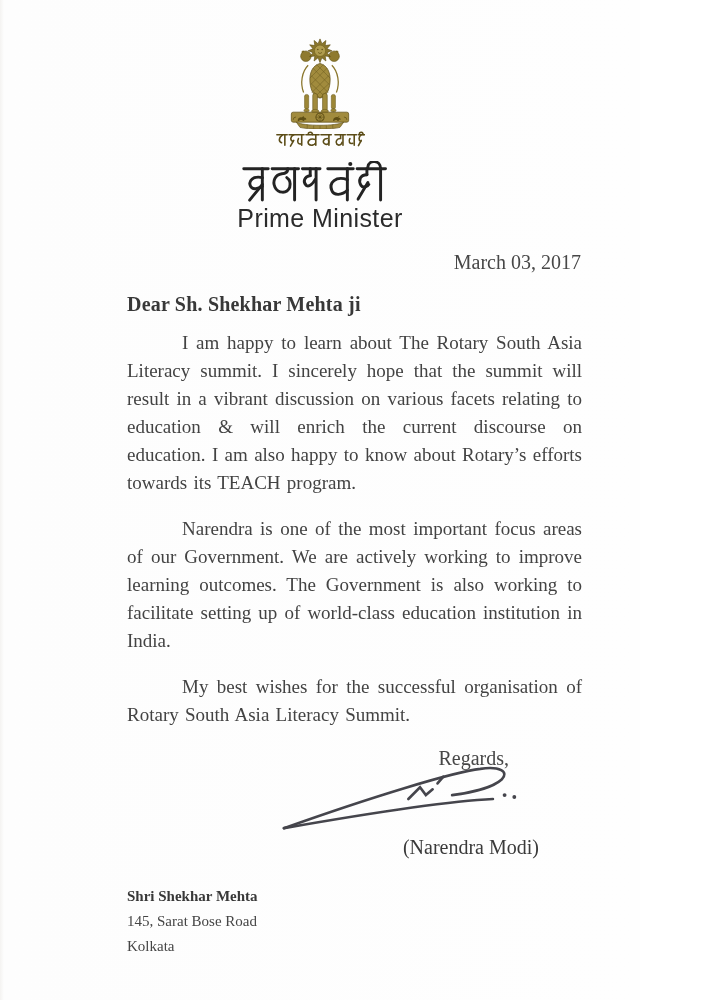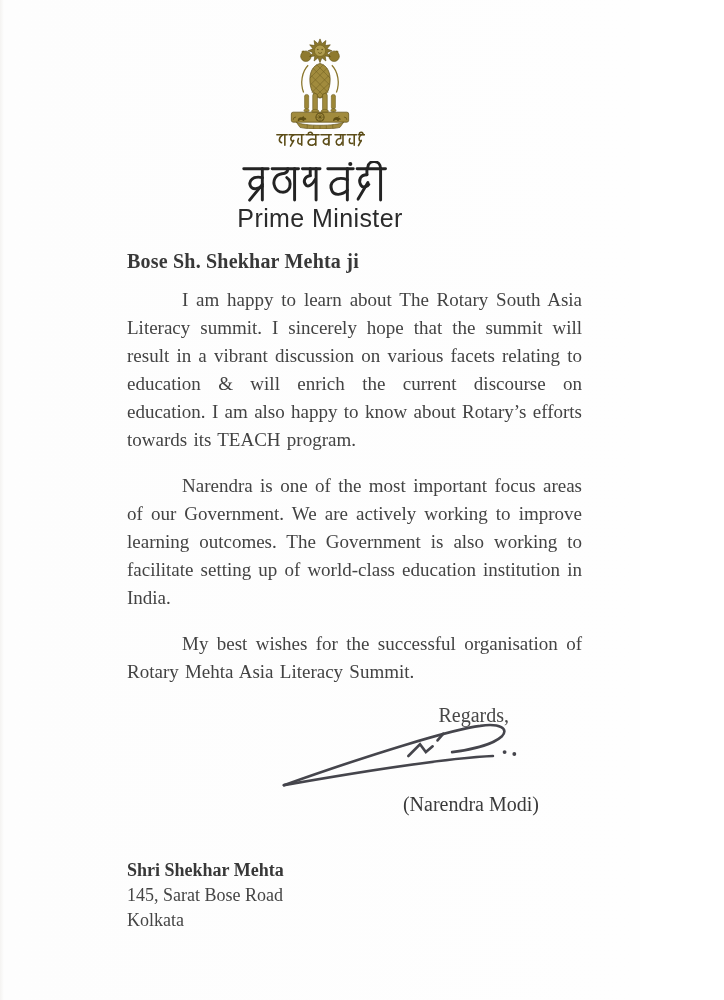--- a/index.html
+++ b/index.html
@@ -57,22 +57,22 @@
     text-align: right; padding-right: 50px;
     margin-top: -6px; line-height: 0;
   }
   .signer {
     text-align: right; padding-right: 43px;
     font-size: 20px; font-weight: normal; color: #3a3a3a;
     margin-top: 2px;
   }
   .recipient {
     font-style: normal;
-    margin-top: 42px;
-    font-size: 18px; line-height: 25px;
+    margin-top: 25px;
+    font-size: 15px; line-height: 25px;
     color: #454545;
   }
   .recipient .r-name { font-weight: bold; color: #383838; }
 </style>
 </head>
 <body>
 
 <div class="page">
 
   <header class="letterhead">
@@ -208,28 +208,29 @@
           <path d="M142,8 C142,-1.5 130,-1.5 129,6"></path>
         </g>
         <circle cx="111" cy="3" r="2.1" fill="#232323"></circle>
       </svg>
     </div>
 
     <div class="english-title">Prime Minister</div>
   </header>
 
   <div class="dateblock">
+    <div>March 03, 2017</div>
   </div>
 
   <main class="content">
-    <p class="salutation">Bose Sh. Shekhar Mehta ji</p>
+    <p class="salutation">Dear Sh. Shekhar Mehta ji</p>
 
     <p class="para">I am happy to learn about The Rotary South Asia Literacy summit. I sincerely hope that the summit will result in a vibrant discussion on various facets relating to education &amp; will enrich the current discourse on education. I am also happy to know about Rotary’s efforts towards its TEACH program.</p>
     <p class="para">Narendra is one of the most important focus areas of our Government. We are actively working to improve learning outcomes. The Government is also working to facilitate setting up of world-class education institution in India.</p>
-    <p class="para">My best wishes for the successful organisation of Rotary Mehta Asia Literacy Summit.</p>
+    <p class="para">My best wishes for the successful organisation of Rotary South Asia Literacy Summit.</p>
 
     <div class="closing">Regards,</div>
 
     <div class="signature" role="img" aria-label="Narendra Modi signature">
       <svg width="258" height="70" viewBox="0 0 265 72" xmlns="http://www.w3.org/2000/svg">
         <g fill="none" stroke="#45454c" stroke-width="2.7" stroke-linecap="round">
           <path d="M10,66 C90,52 180,38 225,36"></path>
           <path d="M10,66 C100,34 185,8 212,5 C232,2 242,8 234,16 C224,25 200,30 183,32"></path>
           <path d="M138,36 L150,24 L156,32 L163,26"></path>
           <path d="M168,20 L174,13"></path>

